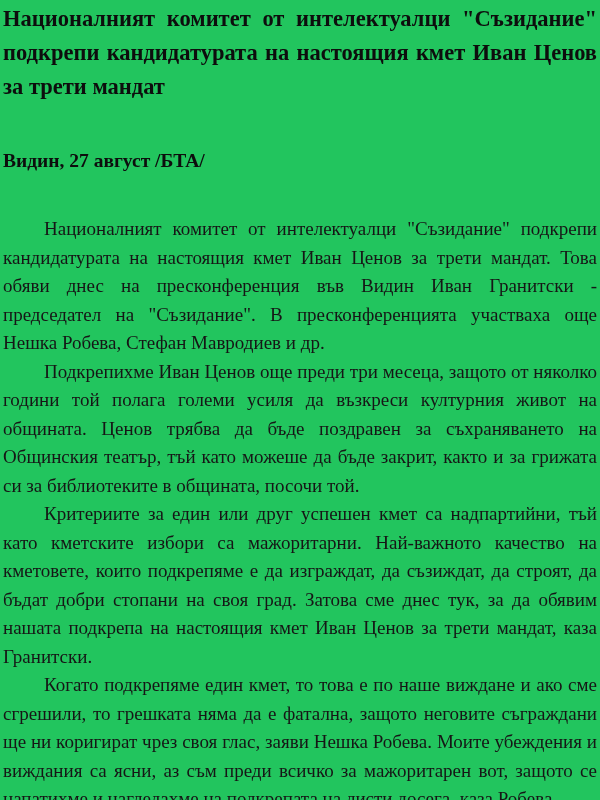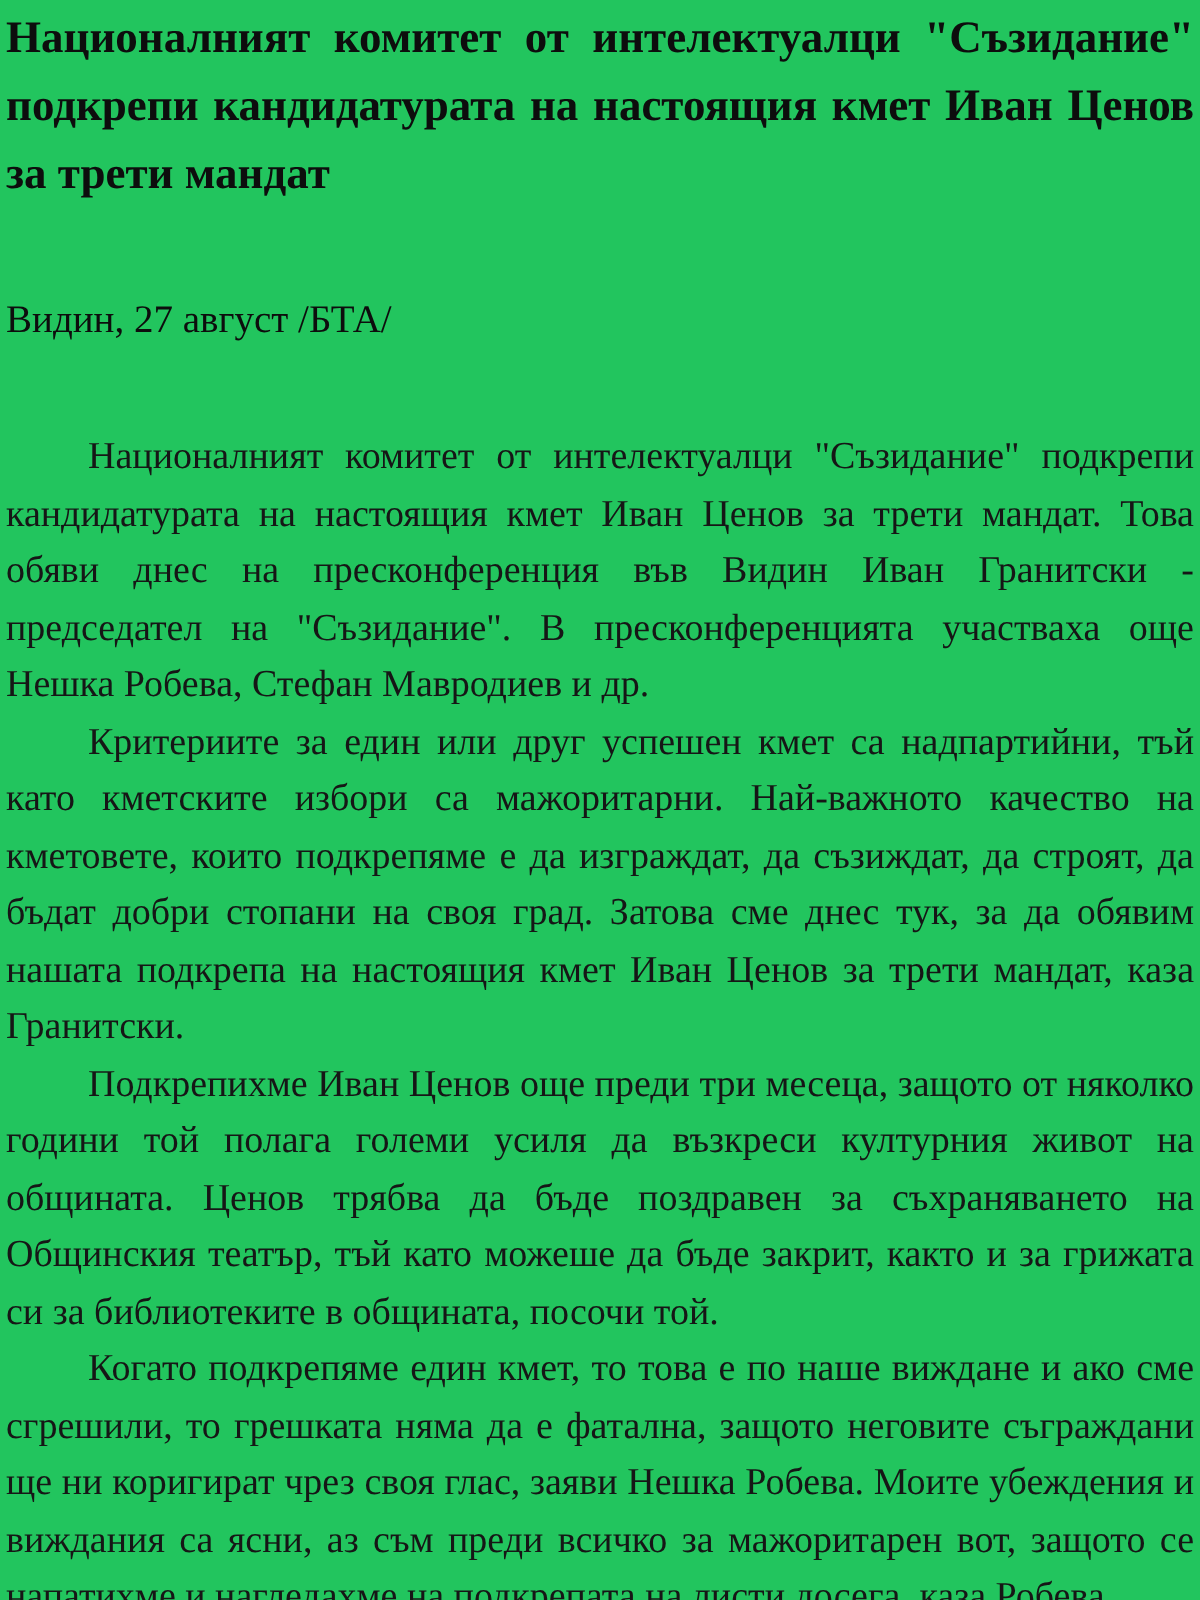--- a/index.html
+++ b/index.html
@@ -24,21 +24,21 @@
     font-size: 22.5px;
     font-weight: bold;
     line-height: 34px;
     text-align: justify;
     text-align-last: left;
     color: #0d0d0d;
   }
   .dateline {
     margin: 43px 0 16px 0;
     font-size: 19.5px;
-    font-weight: normal;
+    font-weight: bold;
     line-height: 28px;
     color: #0d0d0d;
   }
   .body-text {
     margin: 40px 0 0 0;
   }
   .body-para {
     margin: 0;
     font-size: 19px;
     line-height: 28.5px;
@@ -51,17 +51,17 @@
 </head>
 <body>
 
 <div class="page">
   <h1 class="article-title">Националният комитет от интелектуалци "Съзидание" подкрепи кандидатурата на настоящия кмет Иван Ценов за трети мандат</h1>
 
   <p class="dateline">Видин, 27 август /БТА/</p>
 
   <div class="body-text">
     <p class="body-para">Националният комитет от интелектуалци "Съзидание" подкрепи кандидатурата на настоящия кмет Иван Ценов за трети мандат. Това обяви днес на пресконференция във Видин Иван Гранитски - председател на "Съзидание". В пресконференцията участваха още Нешка Робева, Стефан Мавродиев и др.</p>
+    <p class="body-para">Подкрепихме Иван Ценов още преди три месеца, защото от няколко години той полага големи усиля да възкреси културния живот на общината. Ценов трябва да бъде поздравен за съхраняването на Общинския театър, тъй като можеше да бъде закрит, както и за грижата си за библиотеките в общината, посочи той.</p>
     <p class="body-para">Критериите за един или друг успешен кмет са надпартийни, тъй като кметските избори са мажоритарни. Най-важното качество на кметовете, които подкрепяме е да изграждат, да съзиждат, да строят, да бъдат добри стопани на своя град. Затова сме днес тук, за да обявим нашата подкрепа на настоящия кмет Иван Ценов за трети мандат, каза Гранитски.</p>
-    <p class="body-para">Подкрепихме Иван Ценов още преди три месеца, защото от няколко години той полага големи усиля да възкреси културния живот на общината. Ценов трябва да бъде поздравен за съхраняването на Общинския театър, тъй като можеше да бъде закрит, както и за грижата си за библиотеките в общината, посочи той.</p>
     <p class="body-para">Когато подкрепяме един кмет, то това е по наше виждане и ако сме сгрешили, то грешката няма да е фатална, защото неговите съграждани ще ни коригират чрез своя глас, заяви Нешка Робева. Моите убеждения и виждания са ясни, аз съм преди всичко за мажоритарен вот, защото се напатихме и нагледахме на подкрепата на листи досега, каза Робева.</p>
   </div>
 </div>
 
 </body></html>

